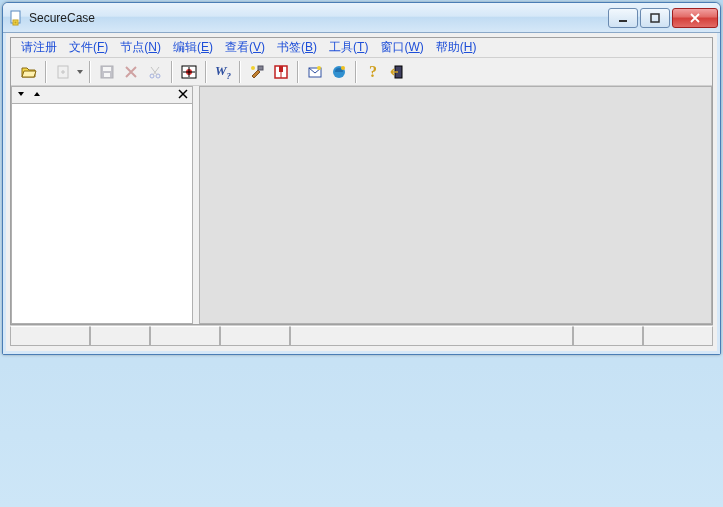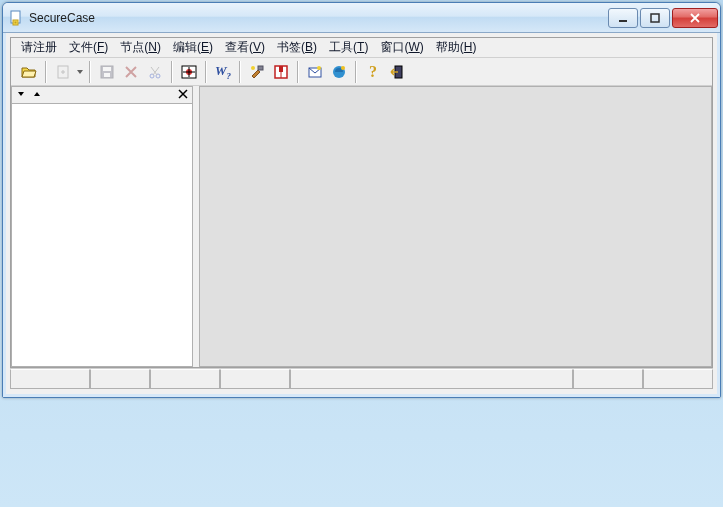--- a/index.html
+++ b/index.html
@@ -1,21 +1,21 @@
 <!DOCTYPE html>
 <html><head>
 <meta charset="utf-8">
 <style>
   * { box-sizing: border-box; }
   html, body { margin:0; padding:0; height:100%; font-family: "Microsoft YaHei", "SimSun", Tahoma, sans-serif; font-size:12px; }
   body { background: linear-gradient(to bottom, #b8d8f0 0%, #cde6f7 100%); padding:2px; }
 
   .window {
     width: 719px;
-    height: 396px;
+    height: 353px;
     border: 1px solid #4a7db5;
     border-radius: 6px 6px 2px 2px;
     overflow: hidden;
     display: flex;
     flex-direction: column;
     background: #e6eef7;
     box-shadow: 0 0 3px rgba(0,0,0,0.3);
   }
 
   
@@ -68,21 +68,21 @@
     height:20px;
     display:flex;
     align-items:center;
     padding:0 4px;
     gap:0;
     background:#f0f0f0;
     border-bottom:1px solid #d0d0d0;
   }
   .menuitem {
     padding:2px 6px;
-    color:#0f172a;
+    color:#1d4ed8;
     white-space:nowrap;
   }
   .menuitem .mn { text-decoration: underline; }
 
   
   .toolbar {
     height:28px;
     display:flex;
     align-items:center;
     padding:0 6px;

